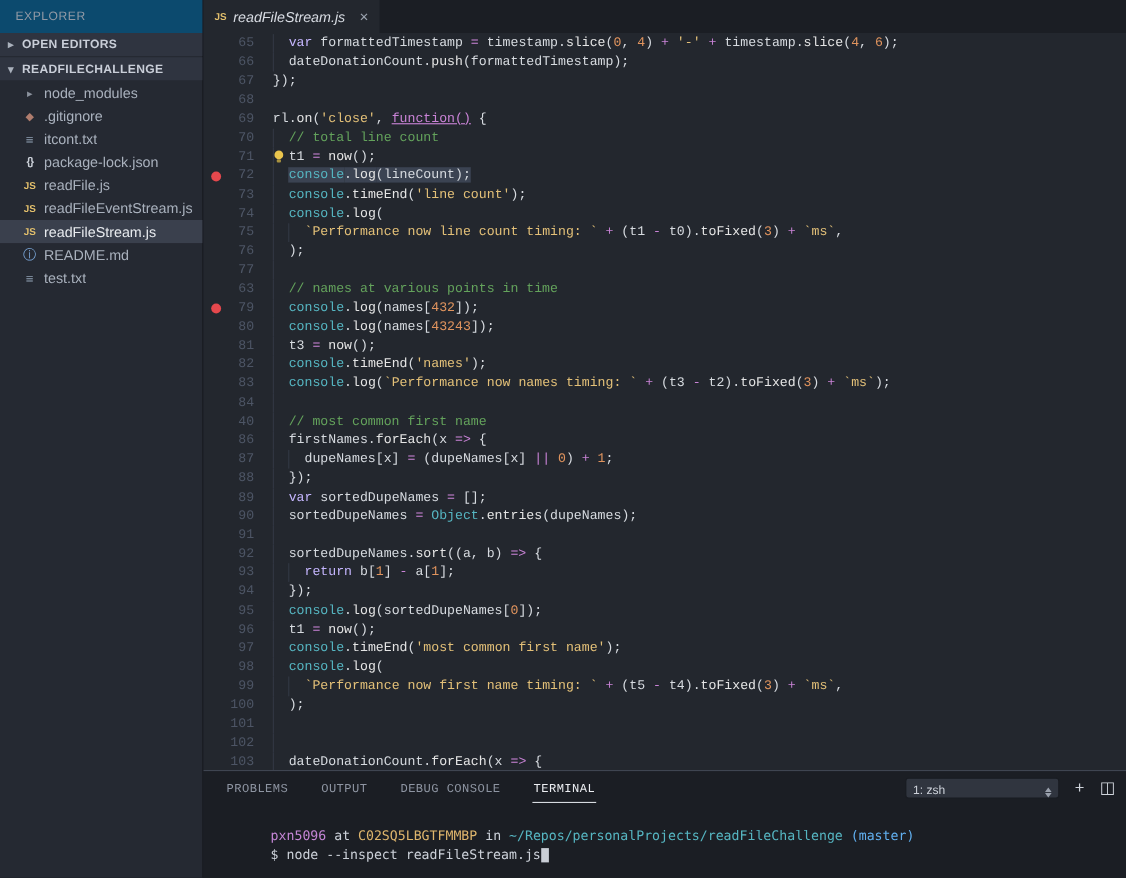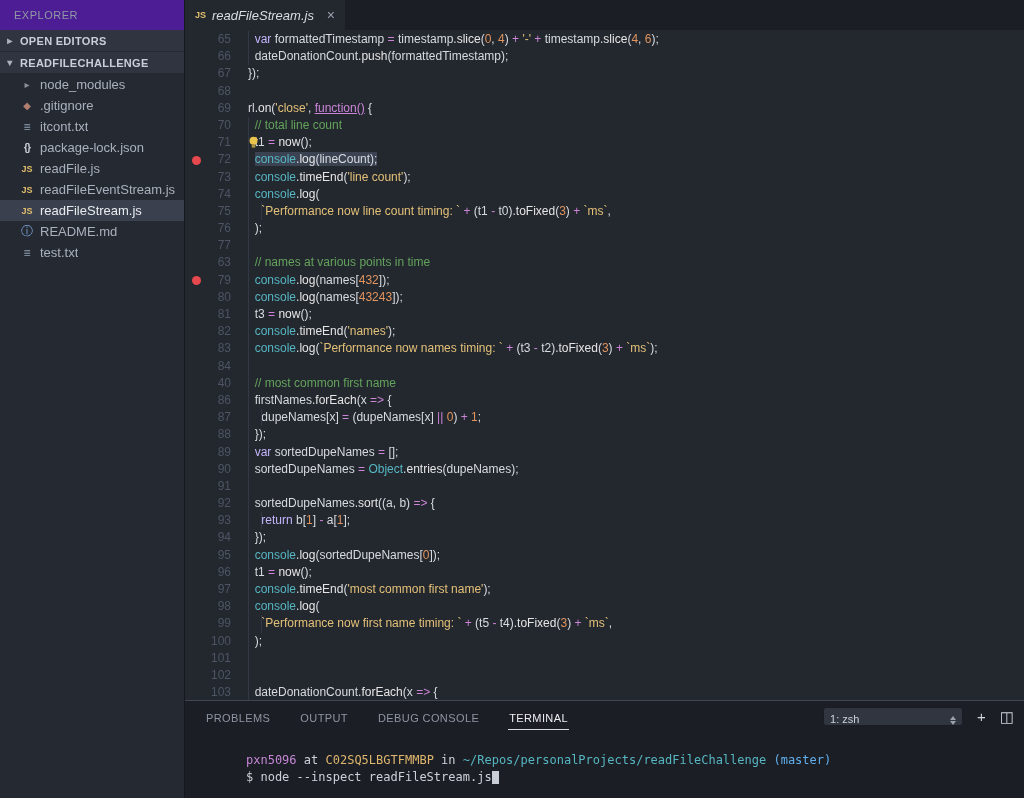--- a/index.html
+++ b/index.html
@@ -2,21 +2,21 @@
 <html><head>
 <meta charset="utf-8">
 <style>
   * { margin:0; padding:0; box-sizing:border-box; }
   html,body { width:1024px; height:798px; overflow:hidden; }
   body { background:#1d2127; font-family:"Liberation Sans", sans-serif; }
   .app { display:flex; width:1024px; height:798px; }
 
   
   .sidebar { width:185px; background:#252932; display:flex; flex-direction:column; flex-shrink:0; border-right:1px solid #15171c; }
-  .explorer-title { height:30px; background:#4c1d95; color:#9199a5; font-size:11px; letter-spacing:.5px; display:flex; align-items:center; padding-left:14px; }
+  .explorer-title { height:30px; background:#0c4a6e; color:#9199a5; font-size:11px; letter-spacing:.5px; display:flex; align-items:center; padding-left:14px; }
   .section-header { height:21px; background:#2f3440; color:#c9ced8; font-size:11px; font-weight:bold; letter-spacing:.3px; display:flex; align-items:center; gap:5px; padding-left:5px; margin-bottom:1px; }
   .section-header .chev { font-size:10px; color:#aab1bc; width:10px; text-align:center; }
   .file-list { display:flex; flex-direction:column; }
   .file-row { height:21px; display:flex; align-items:center; padding-left:18px; font-size:13px; color:#a9b1bd; cursor:pointer; }
   .file-row.selected { background:#3a404d; color:#e8ebef; }
   .ficon { width:18px; margin-right:4px; display:inline-flex; justify-content:center; align-items:center; flex-shrink:0; }
   .ic-js   { color:#e2bf6c; font-weight:bold; font-size:9px; }
   .ic-git  { color:#b07d6e; font-size:10px; }
   .ic-text { color:#8fa0b3; font-size:12px; }
   .ic-json { color:#cdd2da; font-size:10px; font-weight:bold; letter-spacing:-1px; }
@@ -29,40 +29,40 @@
 
   
   .tabbar { height:30px; background:#1b1e24; display:flex; flex-shrink:0; }
   .tab { width:160px; background:#23272e; display:flex; align-items:center; gap:6px; padding:0 10px; cursor:pointer; }
   .tab .jsicon { color:#e2bf6c; font-size:9px; font-weight:bold; font-style:normal; }
   .tab .tab-label { color:#d8dce3; font-size:13px; font-style:italic; white-space:nowrap; overflow:hidden; }
   .tab .close { margin-left:auto; color:#9aa2ae; font-size:14px; font-style:normal; cursor:pointer; }
 
   
   .editor { flex:1; background:#23272e; overflow:hidden; padding-top:1px; }
-  .cl { display:flex; height:17.2px; line-height:17.2px; font-family:Liberation Sans, sans-serif; font-size:12px; position:relative; }
+  .cl { display:flex; height:17.2px; line-height:17.2px; font-family:Liberation Mono, monospace; font-size:12px; position:relative; }
   .ln { width:46px; text-align:right; color:#4d5565; flex-shrink:0; user-select:none; }
   .ct { margin-left:17px; position:relative; white-space:pre; flex:1; }
   .bp { position:absolute; left:7px; top:4.5px; width:9px; height:9px; border-radius:50%; background:#e5484d; }
   .guide { position:absolute; top:0; bottom:0; width:1px; background:#323844; }
   .bulb { position:absolute; left:0; top:2px; }
   .tk.p { color:#d7dbe0; }
   .tk.k { color:#c4b5fd; }
   .tk.o { color:#cb84d8; }
   .tk.u { color:#cb84d8; text-decoration:underline; }
   .tk.s { color:#e3c078; }
   .tk.c { color:#64a35c; }
   .tk.f { color:#e5e5e5; }
   .tk.t { color:#56b6c2; }
   .tk.n { color:#e0945e; }
   .tk.hl { background:#3b4352; }
 
   
   .panel { height:98px; background:#1b1e24; border-top:1px solid #3f4551; flex-shrink:0; position:relative; }
-  .panel-tabs { height:30px; display:flex; align-items:center; padding-left:20px; gap:28px; }
+  .panel-tabs { height:30px; display:flex; align-items:center; padding-left:20px; gap:28px;font-family:Liberation Mono, monospace; }
   .ptab { font-size:11px; letter-spacing:.4px; color:#8e95a2; padding:9px 1px 5px; cursor:pointer; }
   .ptab.active { color:#eceef2; border-bottom:1px solid #d7dbe0; }
   .panel-controls { position:absolute; right:10px; top:6px; display:flex; align-items:center; gap:14px; }
   .shell-select { width:140px; height:19px; background:#30353f; border:1px solid #191c22; border-radius:3px; color:#ccd1d9; font-size:11px; display:flex; align-items:flex-end; justify-content:space-between; padding:0 6px; cursor:pointer; }
   .caret { display:flex; flex-direction:column; gap:1px; }
   .caret i { display:block; width:0; height:0; border-left:3px solid transparent; border-right:3px solid transparent; }
   .caret .up { border-bottom:4px solid #9aa1ad; }
   .caret .dn { border-top:4px solid #9aa1ad; }
   .icon-btn { color:#cfd4db; font-size:15px; cursor:pointer; line-height:1; }
   .term { padding:21px 0 0 20px; font-family:"DejaVu Sans Mono", monospace; font-size:12px; line-height:17px;margin-left:41px; }

